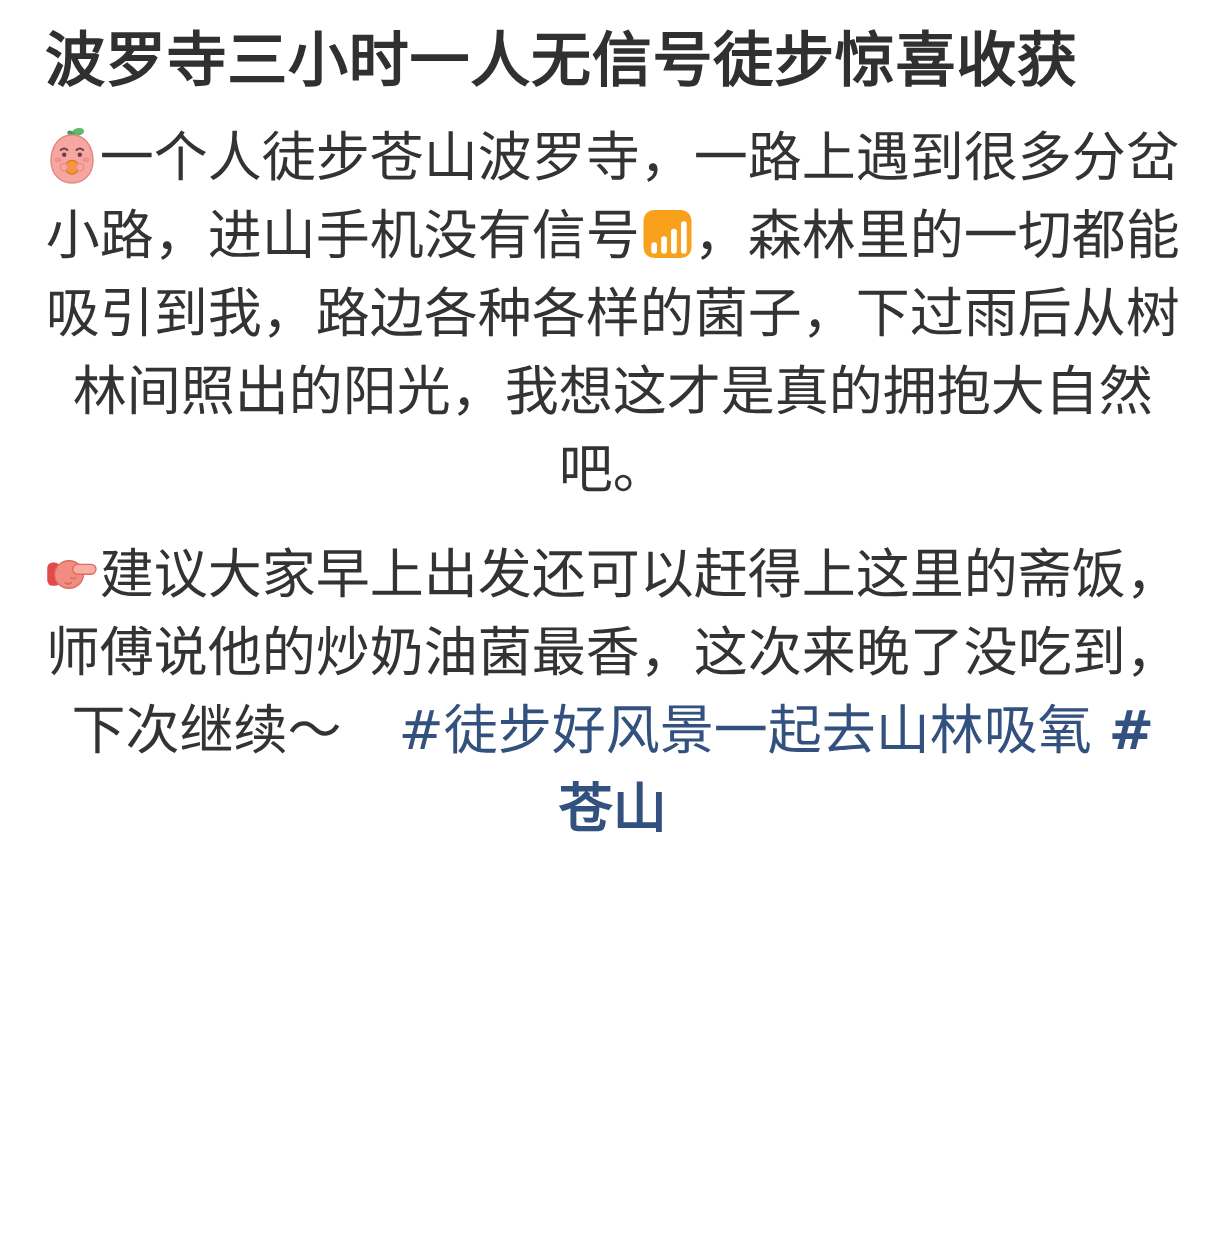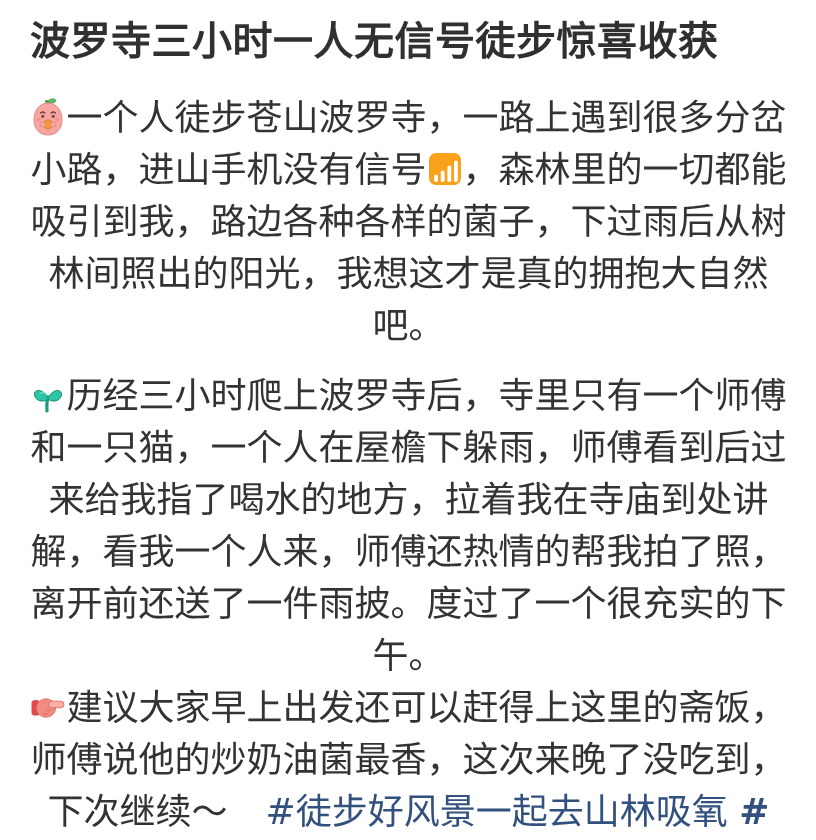--- a/index.html
+++ b/index.html
@@ -10,21 +10,21 @@
     width: 816px;
     height: 840px;
     background: #ffffff;
     overflow: hidden;
     font-family: "DejaVu Sans", sans-serif;
   }
   .post {
     padding: 16px 29px 0 30px;
   }
   .title {
-    margin: 0 0 26px 0;
+    margin: 0 0 14px 0;
     font-size: 40px;
     line-height: 1.25;
     font-weight: 600;
     color: #303030;
     letter-spacing: 0.5px;
   }
   .post-body {
     font-size: 36px;
     line-height: 52px;
     color: #333333;
@@ -79,25 +79,20 @@
             <circle cx="11.6" cy="27.5" r="2.5" fill="#F7A6A2" stroke="#E18A84" stroke-width="0.8"></circle>
             <circle cx="22.4" cy="27.5" r="2.5" fill="#F7A6A2" stroke="#E18A84" stroke-width="0.8"></circle>
           </svg></span><span class="body-text">一个人徒步苍山波罗寺，一路上遇到很多分岔小路，进山手机没有信号</span><span class="emoji"><svg viewBox="0 0 34 36" xmlns="http://www.w3.org/2000/svg">
             <rect x="1" y="2" width="32" height="32" rx="7" fill="#F9A11B"></rect>
             <rect x="6.2" y="23.5" width="3.8" height="7.5" rx="1.7" fill="#ffffff"></rect>
             <rect x="12.8" y="19.5" width="3.8" height="11.5" rx="1.7" fill="#ffffff"></rect>
             <rect x="19.4" y="14.5" width="3.8" height="16.5" rx="1.7" fill="#ffffff"></rect>
             <rect x="26" y="9.5" width="3.8" height="21.5" rx="1.7" fill="#ffffff"></rect>
           </svg></span><span class="body-text">，森林里的一切都能吸引到我，路边各种各样的菌子，下过雨后从树林间照出的阳光，我想这才是真的拥抱大自然吧。</span></p>
       <p class="para"><span class="emoji"><svg viewBox="0 0 34 36" xmlns="http://www.w3.org/2000/svg">
-            <path d="M16 34 C15.4 29 15.8 24.5 17 20" stroke="#1C9C80" stroke-width="3.2" fill="none" stroke-linecap="round"></path>
-            <path d="M17 21 C12 11 2.5 12 3.5 18 C4.5 24 12 26 17 22 C22 26 29.5 24 30.5 18 C31.5 12 22 11 17 21 Z" fill="#2EC4A5" stroke="#149177" stroke-width="1"></path>
-            <path d="M9 16.5 q4 -2.5 7 1.5" stroke="#7FE2CC" stroke-width="1.4" fill="none" stroke-linecap="round" opacity="0.8"></path>
-          </svg></span><span class="body-text">历经三小时爬上波罗寺后，寺里只有一个师傅和一只猫，一个人在屋檐下躲雨，师傅看到后过来给我指了喝水的地方，拉着我在寺庙到处讲解，看我一个人来，师傅还热情的帮我拍了照，离开前还送了一件雨披。度过了一个很充实的下午。</span></p>
-      <p class="para"><span class="emoji"><svg viewBox="0 0 34 36" xmlns="http://www.w3.org/2000/svg">
             <rect x="0.5" y="11" width="8.5" height="15.5" rx="3.6" fill="#E04A48"></rect>
             <ellipse cx="15" cy="19" rx="9.6" ry="9.2" fill="#F28B80" stroke="#D96C63" stroke-width="0.9"></ellipse>
             <rect x="17.5" y="12.2" width="15.5" height="6.6" rx="3.3" fill="#F7AFA4" stroke="#D96C63" stroke-width="0.9"></rect>
             <path d="M12.5 24.5 q2 1.6 4 0" stroke="#D96C63" stroke-width="1.2" fill="none" stroke-linecap="round"></path>
             <path d="M16 21 q1.8 1.4 3.6 0" stroke="#D96C63" stroke-width="1.1" fill="none" stroke-linecap="round" opacity="0.8"></path>
           </svg></span><span class="body-text">建议大家早上出发还可以赶得上这里的斋饭，师傅说他的炒奶油菌最香，这次来晚了没吃到，下次继续～</span><span class="hashtag" style="color: rgb(51, 81, 126); margin-left: 38px;">#徒步好风景一起去山林吸氧</span><span class="body-text"> </span><span class="hashtag" style="color: rgb(51, 81, 126); font-weight: bold;">#苍山</span></p>
     </div>
 </main>
 
 </body></html>

